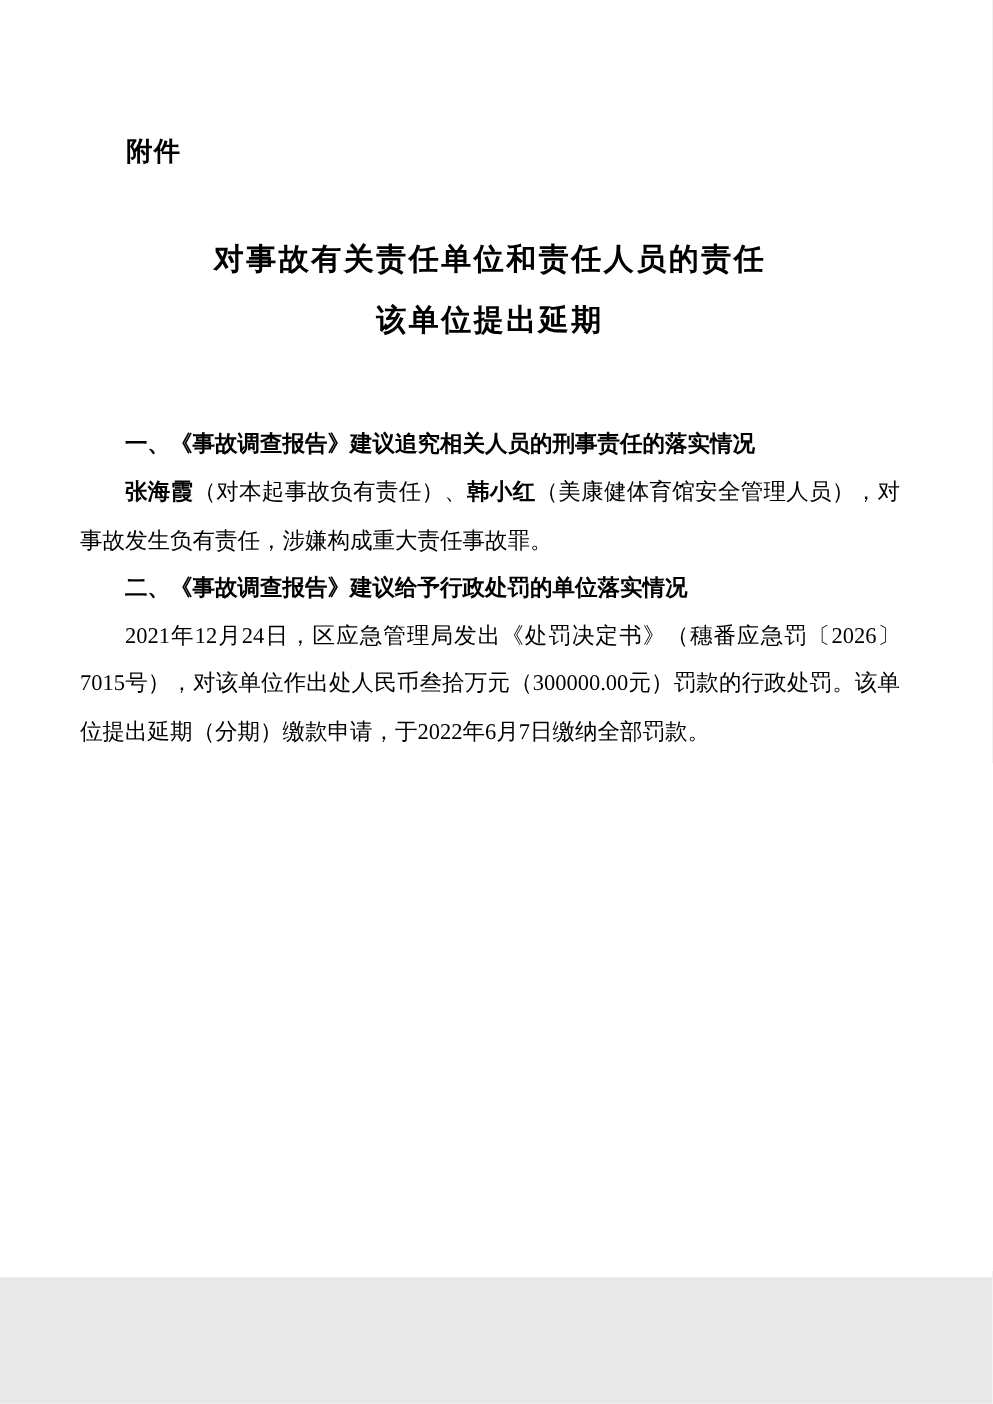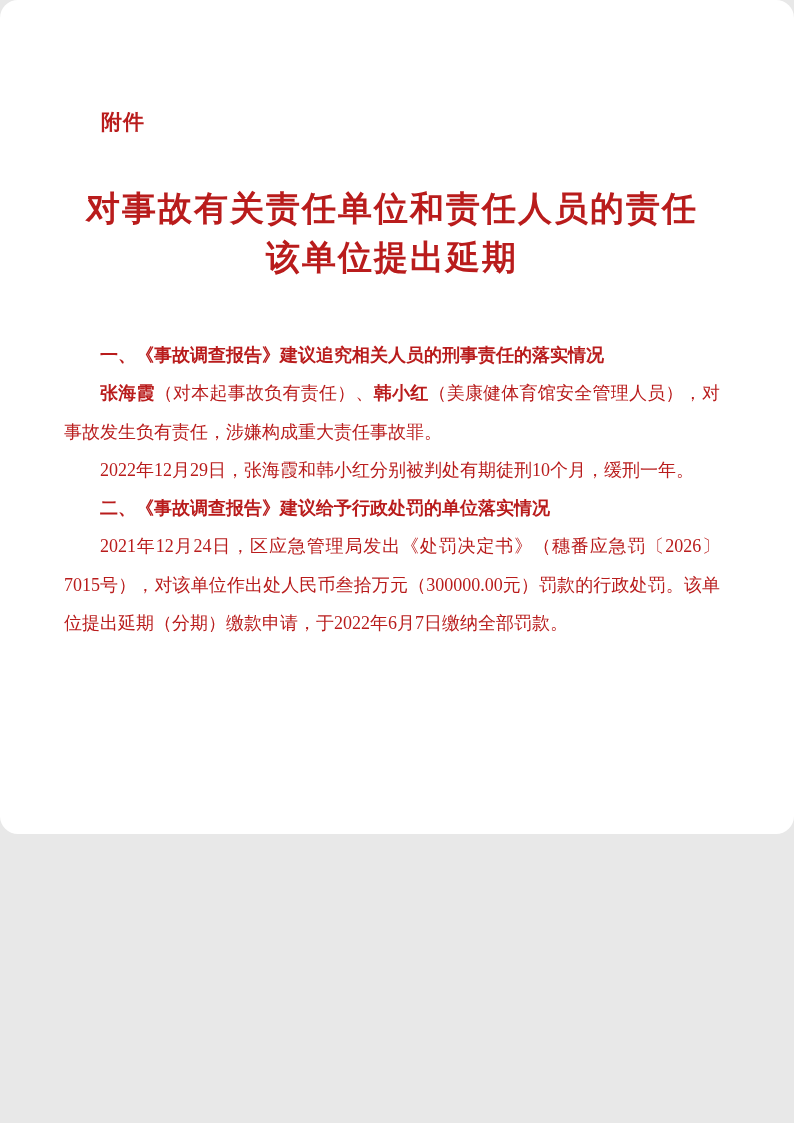--- a/index.html
+++ b/index.html
@@ -3,47 +3,46 @@
 <meta charset="utf-8">
 <style>
   html, body {
     margin: 0;
     padding: 0;
     background: #e8e8e8;
   }
   .sheet {
     position: relative;
     width: 794px;
-    height: 834px;
+    height: 1022px;
     margin: 0 auto;
     background: #ffffff;
-    color: #b91c1c;
+    color: #000000;
     font-family: "Liberation Serif", "DejaVu Serif", serif;
     overflow: hidden;
-    border-radius: 18px;
   }
   .attachment-label {
     position: absolute;
     left: 101px;
     top: 109px;
     font-family: "Liberation Sans", "DejaVu Sans", sans-serif;
     font-weight: 700;
     font-size: 21px;
     line-height: 26px;
     letter-spacing: 1px;
   }
   .doc-title {
     position: absolute;
     left: 64px;
     top: 184px;
     width: 656px;
     text-align: center;
     font-family: "Liberation Serif", "DejaVu Serif", serif;
     font-weight: 700;
-    font-size: 34px;
+    font-size: 24px;
     line-height: 49px;
     letter-spacing: 2px;
   }
   .doc-body {
     position: absolute;
     left: 64px;
     top: 336px;
     width: 656px;
     font-size: 18px;
     line-height: 38.3px;
@@ -82,20 +81,19 @@
 
   <div class="doc-title">
     <div>对事故有关责任单位和责任人员的责任</div>
     <div>该单位提出延期</div>
   </div>
 
   <div class="doc-body">
 
   <p class="heading"><span class="em">一、《事故调查报告》建议追究相关人员的刑事责任的落实情况</span></p>
       <p class="body"><span class="em">张海霞</span><span>（对本起事故负有责任）、</span><span class="em">韩小红</span><span>（美康健体育馆安全管理人员），对事故发生负有责任，涉嫌构成重大责任事故罪。</span></p>
-      <p class="body"><span>2022年12月29日，张海霞和韩小红分别被判处有期徒刑10个月，缓刑一年。</span></p>
       <p class="heading"><span class="em">二、《事故调查报告》建议给予行政处罚的单位落实情况</span></p>
       <p class="body"><span>2021年12月24日，区应急管理局发出《处罚决定书》（穗番应急罚〔2026〕7015号），对该单位作出处人民币叁拾万元（300000.00元）罚款的行政处罚。该单位提出延期（分期）缴款申请，于2022年6月7日缴纳全部罚款。</span></p>
     </div>
 
   <div class="page-number">- 1 -</div>
 
 </div>
 
 </body></html>

